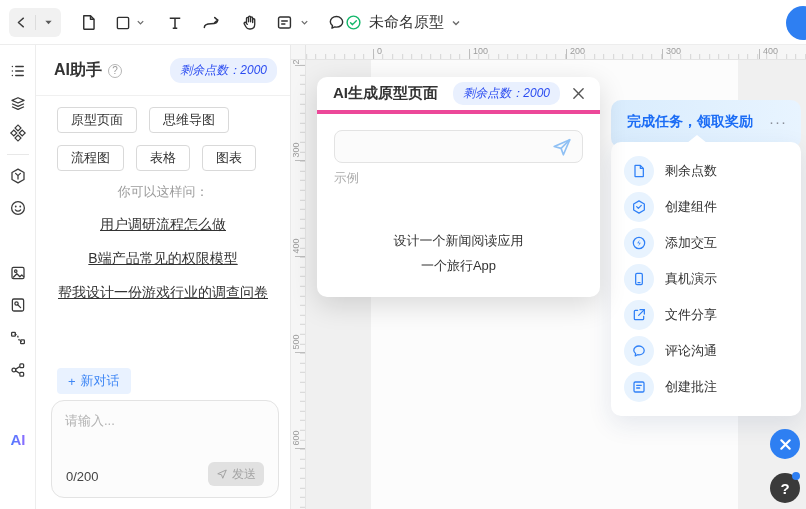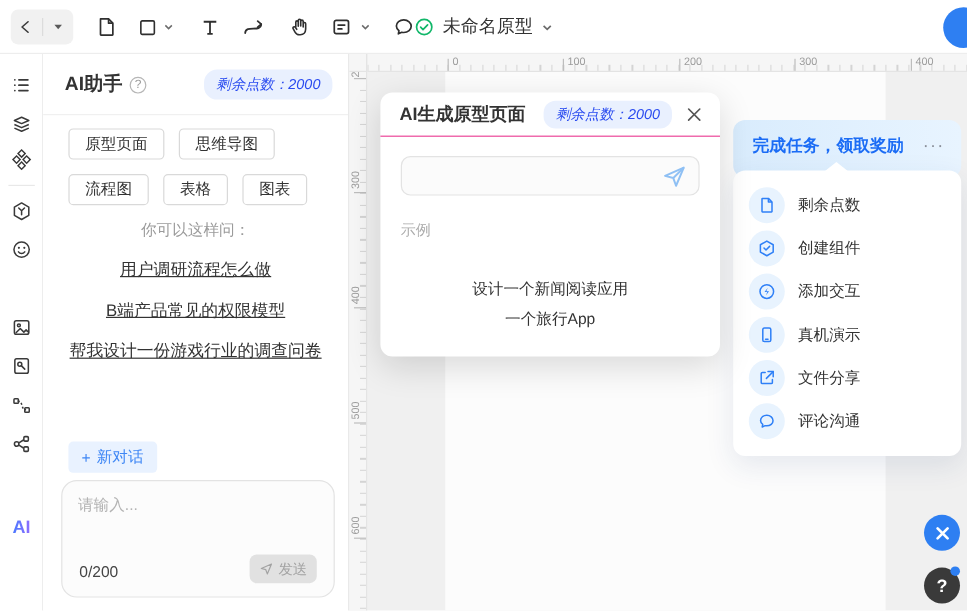--- a/index.html
+++ b/index.html
@@ -74,31 +74,31 @@
   .ruler-left .major { position:absolute; right:0; height:1px; width:10px; background:#bdbdbd; }
   .ruler-left .num { position:absolute; left:-6px; width:24px; height:12px; font-size:9px; color:#9c9c9c;
       text-align:center; transform:rotate(-90deg); }
   .ruler-corner { position:absolute; left:0; top:0; width:15px; height:15px; background:#f6f6f6;
       border-right:1px solid #e4e4e4; border-bottom:1px solid #e4e4e4; }
 
   
   .dialog { position:absolute; left:317px; top:77px; width:283px; height:220px; background:#fff;
             border-radius:10px; box-shadow:0 8px 28px rgba(0,0,0,.14); z-index:30; }
   .d-head { position:absolute; left:0; right:0; top:0; height:37px; display:flex; align-items:center;
-            padding:0 14px 0 16px; border-bottom:1px solid #ec4899; }
+            padding:0 14px 0 16px; border-bottom:4px solid #ec4899; }
   .d-title { font-size:15px; font-weight:700; color:#333; }
   .d-points { margin-left:auto; background:#e9f0fe; color:#2a4bf0; font-style:italic; font-size:12px;
               padding:3px 10px; border-radius:10px; }
   .d-close { margin-left:10px; width:16px; height:16px; cursor:pointer; display:flex; align-items:center; justify-content:center; }
   .d-input { position:absolute; left:17px; top:53px; width:249px; height:33px; background:#fbfbfb;
              border:1px solid #e3e3e3; border-radius:8px; }
   .d-input input { position:absolute; left:10px; top:0; width:200px; height:100%; border:none; outline:none;
              background:transparent; font-size:13px; color:#333; font-family:inherit; }
   .d-send { position:absolute; right:9px; top:5px; width:22px; height:22px; cursor:pointer; }
-  .d-label { position:absolute; left:17px; top:107px; font-size:12.5px; color:#ababab; }
+  .d-label { position:absolute; left:17px; top:93px; font-size:12.5px; color:#ababab; }
   .d-example { position:absolute; left:0; right:0; text-align:center; font-size:13px; color:#333; cursor:pointer; }
 
   
   .tasks { position:absolute; left:611px; top:100px; width:190px; z-index:15; }
   .t-head { position:absolute; left:0; top:0; width:190px; height:48px; border-radius:10px;
             background:linear-gradient(90deg,#d9ecfd,#e8f4ff); display:flex; align-items:center; padding:0 14px 4px 16px; }
   .t-title { font-size:14px; font-weight:700; color:#1b6cf5; }
   .t-more { margin-left:auto; color:#8a8f99; font-size:15px; letter-spacing:1px; cursor:pointer; line-height:10px; }
   .t-card { position:absolute; left:0; top:42px; width:190px; padding:11px 0; background:#fff; border-radius:10px;
             box-shadow:0 8px 24px rgba(30,60,120,.10); }
@@ -421,20 +421,29 @@
         <span class="t-label">文件分享</span>
       </div>
       <div class="t-item">
         <span class="t-ic">
           <svg width="16" height="16" viewBox="0 0 24 24" fill="none" stroke="#2f80f7" stroke-width="1.9" stroke-linejoin="round">
               <path d="M12 4.5c-4.4 0-7.8 2.9-7.8 6.5 0 2 1 3.7 2.7 4.9l-.6 3.3 3.6-1.6c.7.1 1.4.2 2.1.2 4.4 0 7.8-2.9 7.8-6.5S16.4 4.5 12 4.5z"></path>
             </svg>
         </span>
         <span class="t-label">评论沟通</span>
       </div>
+      <div class="t-item">
+        <span class="t-ic">
+          <svg width="16" height="16" viewBox="0 0 24 24" fill="none" stroke="#2f80f7" stroke-width="1.9" stroke-linecap="round">
+              <rect x="4.5" y="4.5" width="15" height="15" rx="2"></rect>
+              <path d="M8.5 9.5h7M8.5 13.5h4.5"></path>
+            </svg>
+        </span>
+        <span class="t-label">创建批注</span>
+      </div>
     </div>
   </div>
 
   <div class="fab fab-close">
     <svg width="13" height="13" viewBox="0 0 14 14" fill="none" stroke="#fff" stroke-width="2.4" stroke-linecap="round">
         <path d="M2.5 2.5l9 9M11.5 2.5l-9 9"></path>
       </svg>
   </div>
   <div class="fab fab-help">
     <span>?</span>

